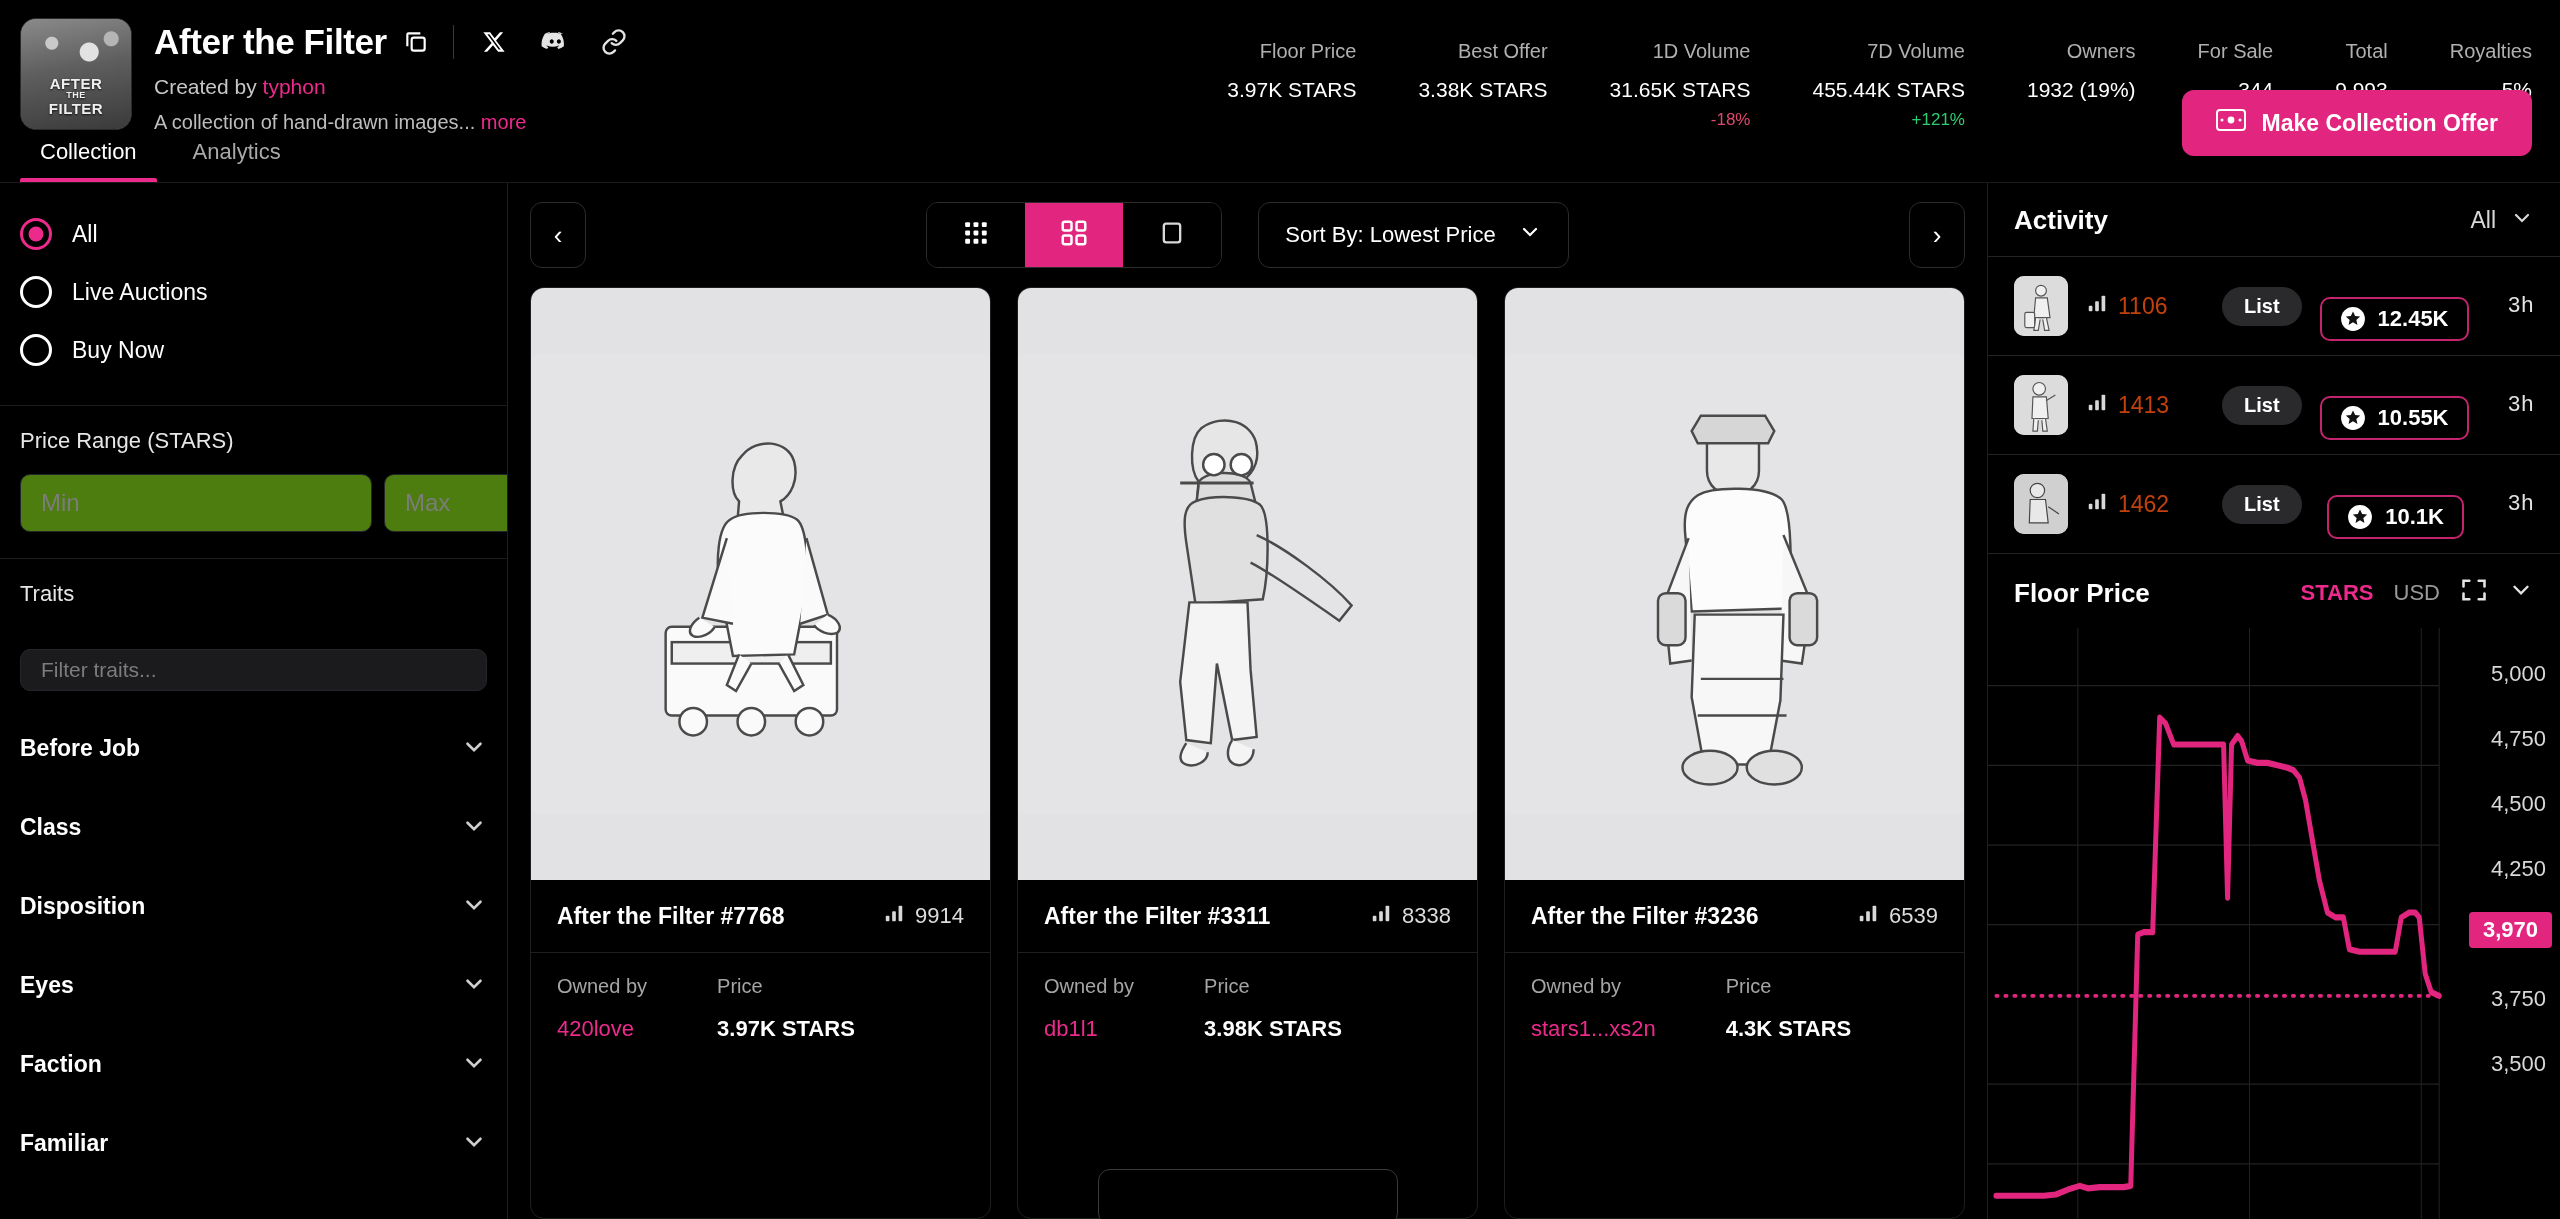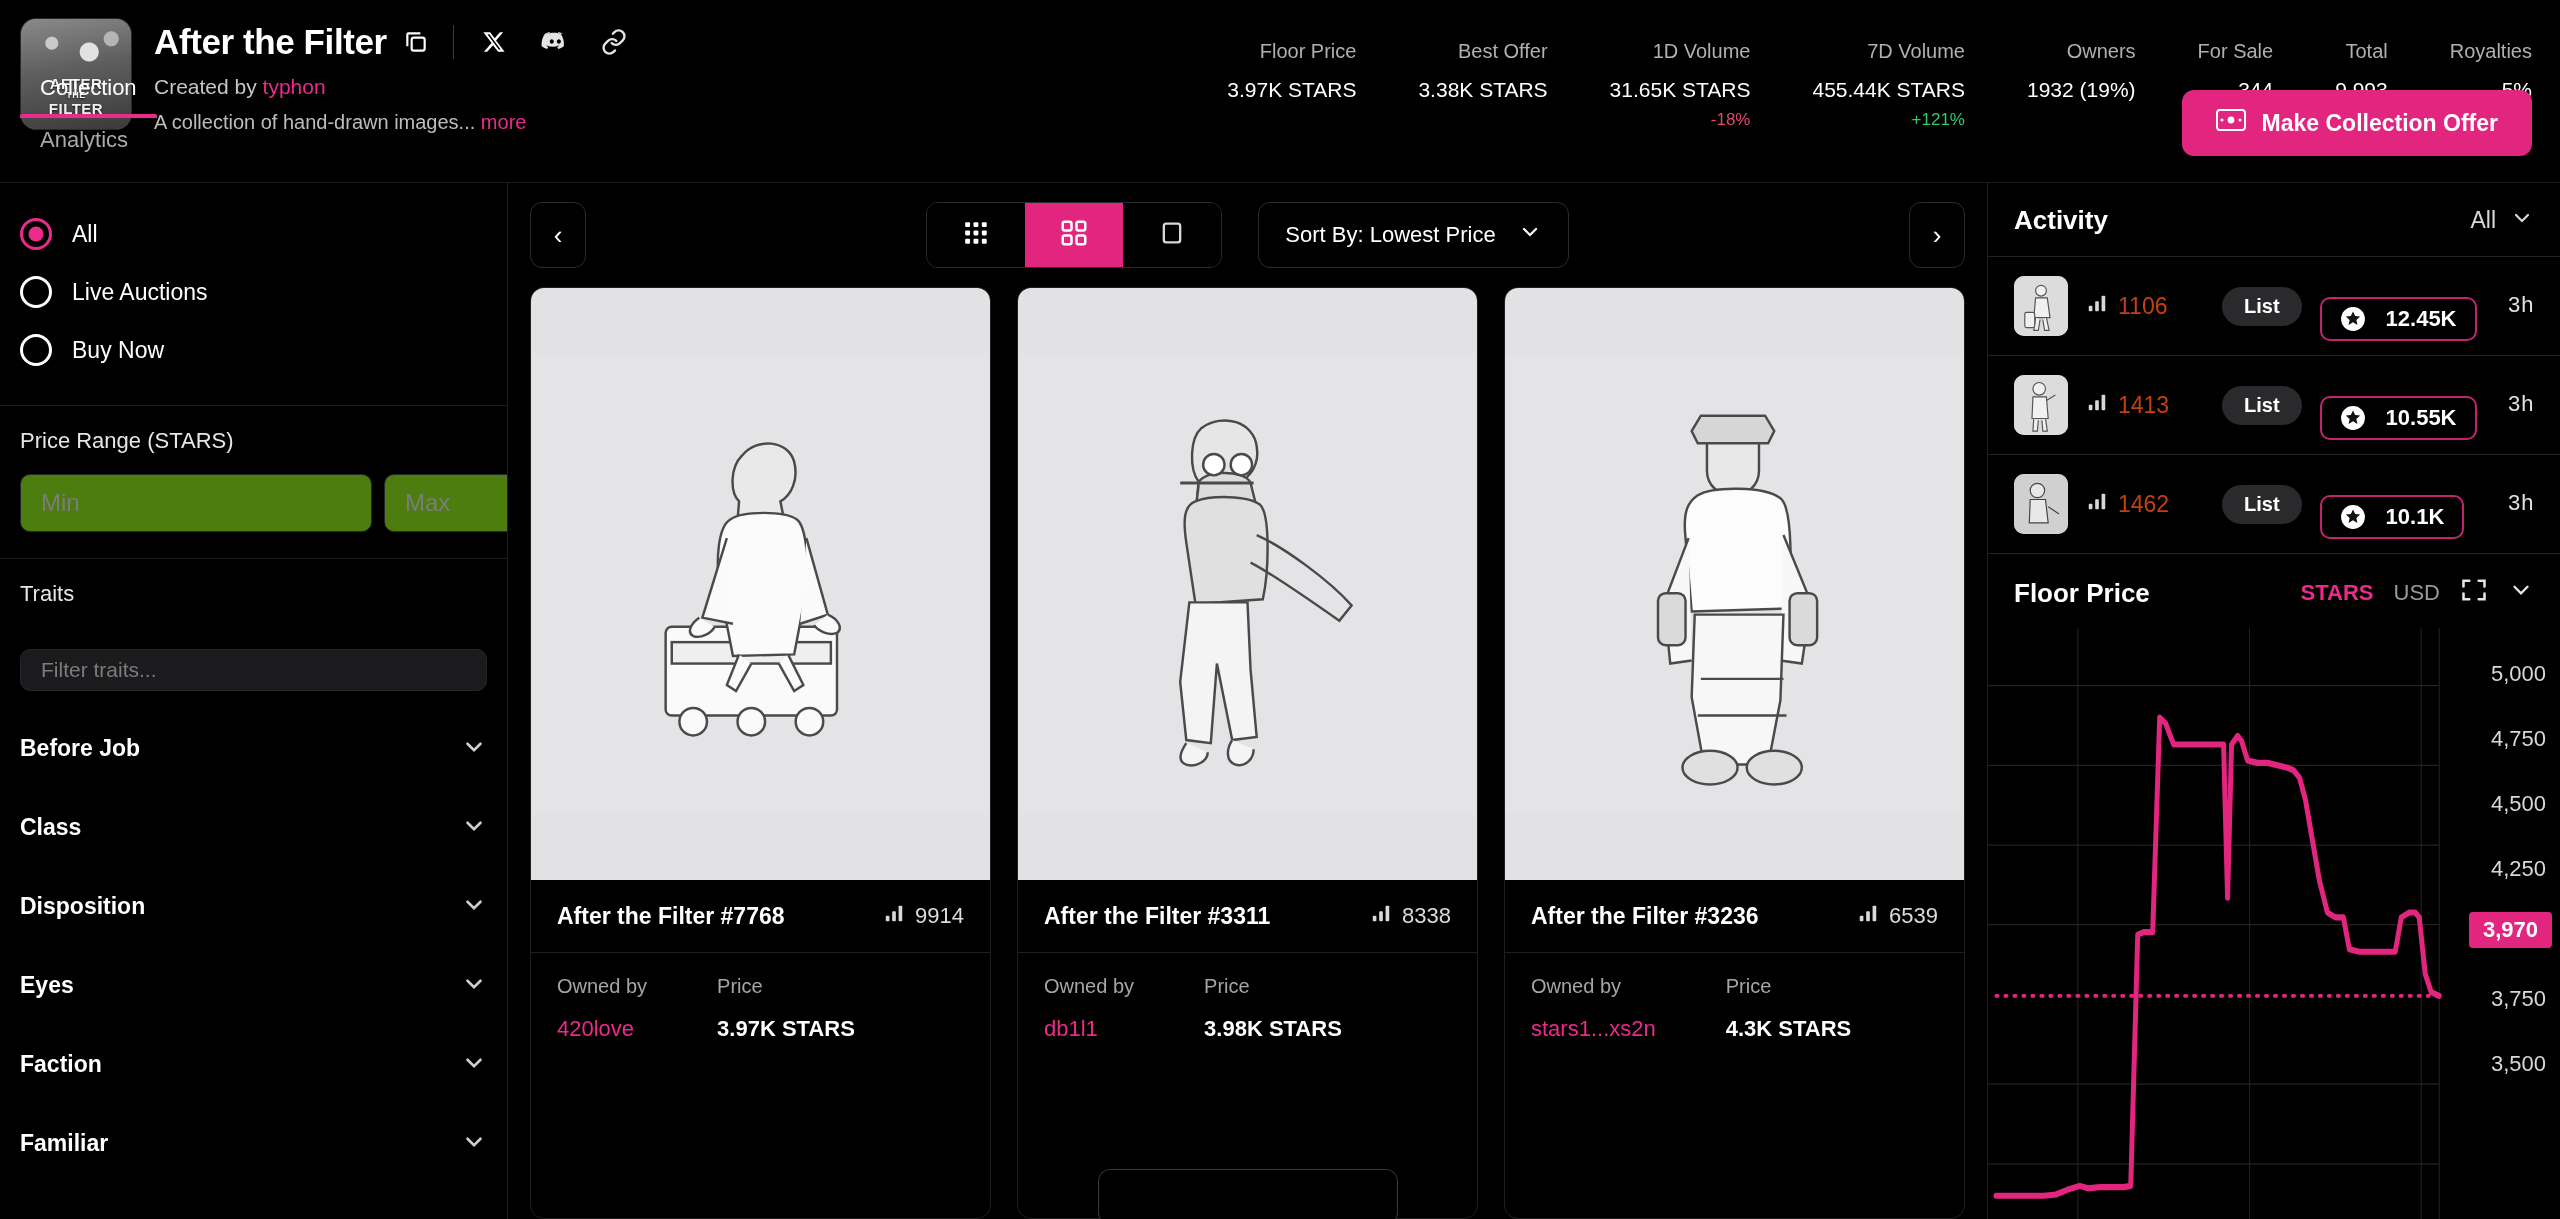--- a/index.html
+++ b/index.html
@@ -50,21 +50,21 @@
   
   .stats { position: absolute; right: 28px; top: 40px; display: flex; gap: 0; }
   .stat { text-align: right; padding-left: 62px; position: relative; }
   .stat-label { font-size: 20px; color: #b0b0b0; white-space: nowrap; }
   .stat-value { font-size: 21px; color: #fff; margin-top: 15px; font-weight: 400; white-space: nowrap; }
   .stat-delta { font-size: 17px; margin-top: 8px; }
   .delta-neg { color: #e0486f; }
   .delta-pos { color: #2ecc71; }
 
   
-  .tabs { position: absolute; left: 20px; bottom: 12px; display: flex; gap: 9px; flex-direction: column; }
+  .tabs { position: absolute; left: 20px; bottom: 0; display: flex; gap: 16px; }
   .tab { font-size: 22px; padding: 0 20px 17px 20px; color: #a9a9a9; cursor: pointer; position: relative; }
   .tab.active { color: #fff; }
   .tab.active::after { content:""; position:absolute; left:0; right:0; bottom:0; height:4px; background:#ec2a8c; border-radius: 2px 2px 0 0; }
 
   .cta {
     position: absolute; right: 28px; bottom: 26px;
     background: #e2267f; color: #fff; border: none; border-radius: 12px;
     height: 66px; padding: 0 34px; font-size: 23px; font-weight: 700;
     display: flex; align-items: center; gap: 16px; cursor: pointer;
     font-family: "Liberation Sans", sans-serif;
@@ -159,21 +159,21 @@
   .act-row { display: flex; align-items: center; gap: 18px; padding: 14px 26px; border-bottom: 1px solid #232323; }
   .act-av { width: 54px; height: 60px; border-radius: 10px; background: #dcdcdc; flex: 0 0 54px; overflow:hidden; position: relative; }
   .act-av svg { position:absolute; inset:0; width:100%; height:100%; }
   .act-rank { display: flex; align-items: center; gap: 10px; font-size: 23px; color: #c2410c; min-width: 118px; }
   .chip-list {
     background: #2a2a2c; border-radius: 999px; padding: 8px 22px;
     font-size: 20px; font-weight: 700; color: #fff;
   }
   .chip-price {
     border: 2px solid #c2256e; border-radius: 10px; padding: 7px 18px;
-    display: flex; align-items: center; gap: 20px; font-size: 22px; font-weight: 700; color:#fff;
+    display: flex; align-items: center; gap: 12px; font-size: 22px; font-weight: 700; color:#fff;
     margin-left: auto;
     margin-top: 26px;
   }
   .star-ic { width: 26px; height: 26px; flex: 0 0 26px; }
   .act-time { font-size: 22px; color: #e2e2e2; width: 52px; text-align: right; font-family: Liberation Mono, monospace; }
 
   .fp-head { display: flex; align-items: center; justify-content: space-between; padding: 22px 26px 18px 26px; border-top: 1px solid #232323; }
   .fp-title { font-size: 26px; font-weight: 700; }
   .fp-ctrls { display: flex; align-items: center; gap: 20px; font-size: 22px; }
   .cur-on { color: #ec2a8c; font-weight: 700; }

